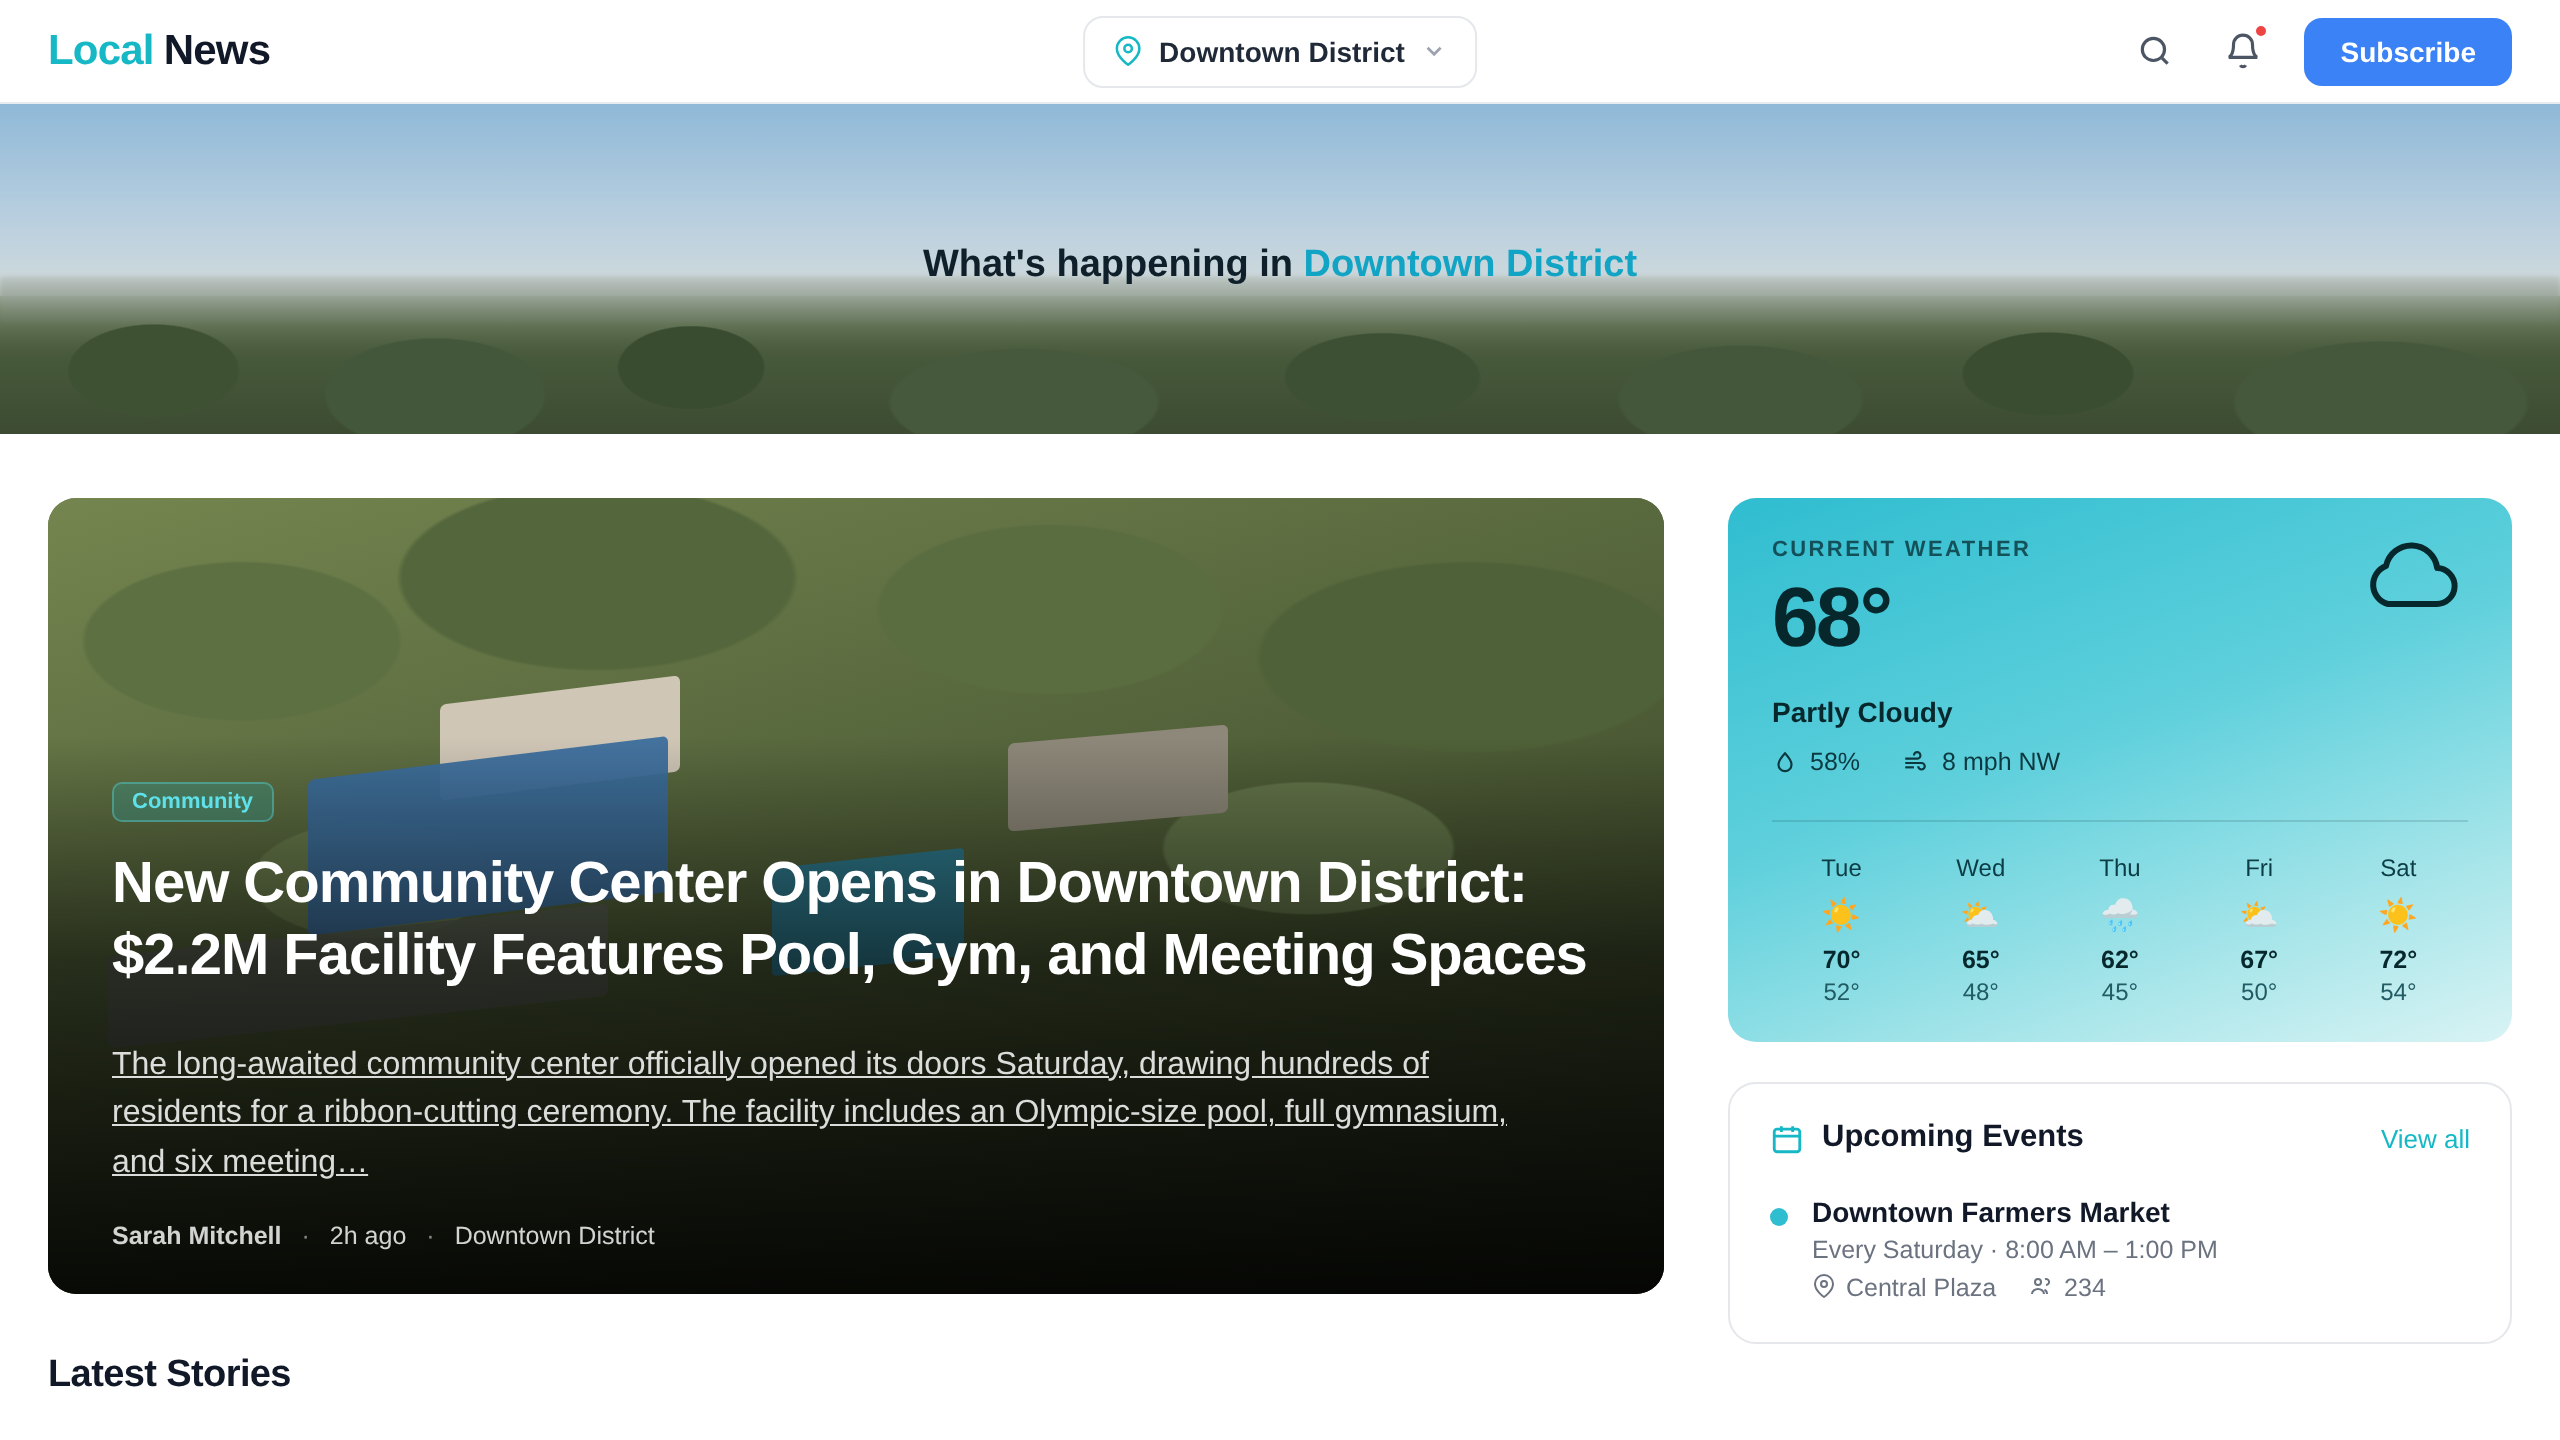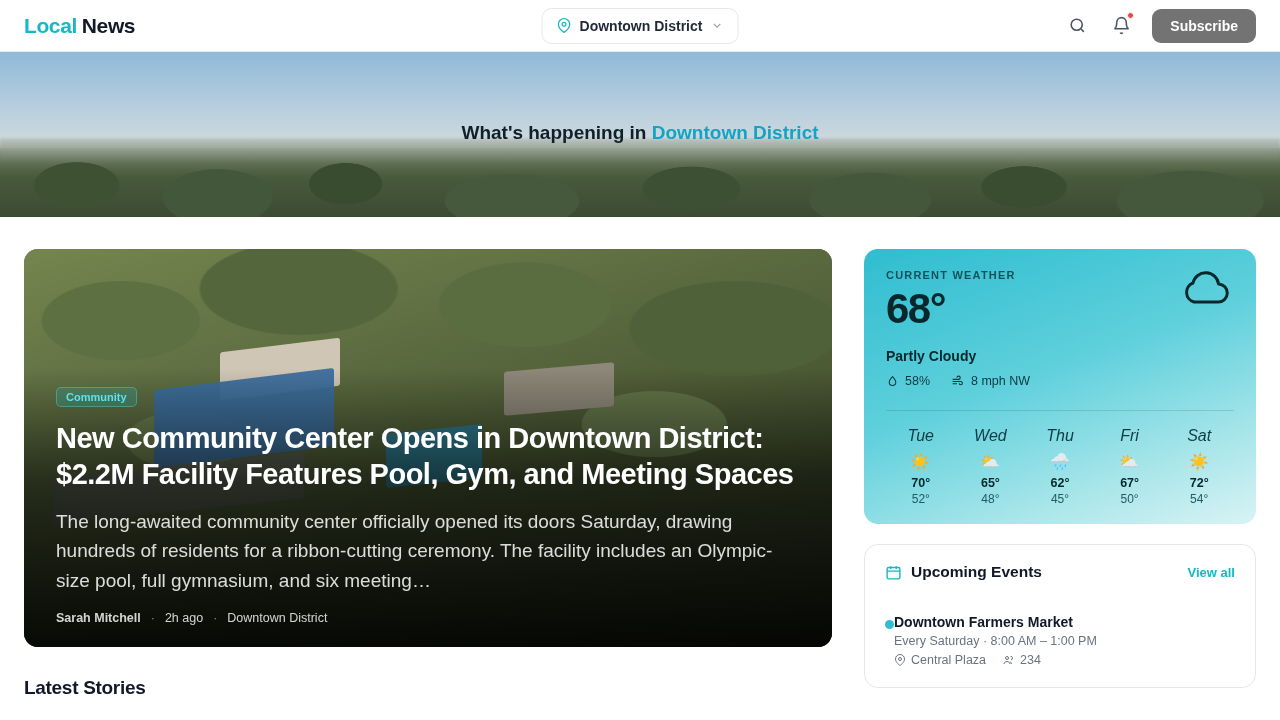--- a/index.html
+++ b/index.html
@@ -45,21 +45,21 @@
   .icon-btn {
     width: 26px; height: 26px; display: flex; align-items: center; justify-content: center;
     color: #4b5563; cursor: pointer; position: relative;
   }
   .badge-dot {
     position: absolute; top: -1px; right: 0px;
     width: 7px; height: 7px; border-radius: 50%;
     background: #ef4444; border: 1.5px solid #fff;
   }
   .subscribe-btn {
-    background: #737373; color: #fff;
+    background: #3b82f6; color: #fff;
     border: none; border-radius: 9px;
     height: 34px; padding: 0 18px;
     font-size: 14px; font-weight: 600;
     font-family: inherit; cursor: pointer;
   }
 
   
   .hero {
     height: 165px; position: relative; overflow: hidden;
     background: linear-gradient(180deg, #9dc3dd 0%, #bcd3e2 38%, #cfd9cf 52%, #9aa98a 62%, #5d6b4e 78%, #4b5a41 100%);
@@ -150,22 +150,22 @@
     border: 1px solid rgba(95,225,234,.35);
     font-size: 11px; font-weight: 600;
     padding: 3px 9px; border-radius: 5px;
     margin-bottom: 13px;
   }
   .featured h1 {
     color: #fff; font-size: 29px; line-height: 1.26; font-weight: 700;
     letter-spacing: -0.5px; max-width: 760px;
   }
   .featured p.excerpt {
-    color: rgba(255,255,255,.85); font-size: 19px; line-height: 1.55;
-    margin-top: 14px; max-width: 720px;
+    color: rgba(255,255,255,.85); font-size: 16px; line-height: 1.55;
+    margin-top: 24px; max-width: 720px; text-decoration: underline;
   }
   .byline {
     margin-top: 16px; display: flex; align-items: center; gap: 10px;
     color: rgba(255,255,255,.82); font-size: 12.5px;
   }
   .byline .sep { color: rgba(255,255,255,.5); }
   .byline .author { font-weight: 600; }
 
   .latest-title {
     margin-top: 30px; font-size: 19px; font-weight: 700; letter-spacing: -0.3px;
@@ -191,40 +191,40 @@
   .wx-metrics { display: flex; gap: 20px; margin-top: 10px; font-size: 12.5px; color:#0c3940; align-items:center;}
   .wx-metrics span.m { display: flex; align-items: center; gap: 6px; }
   .wx-cloud { position: absolute; right: 24px; top: 22px; color:#06282d; }
 
   .forecast {
     display: grid; grid-template-columns: repeat(5, 1fr);
     margin-top: 22px; padding-top: 16px;
     border-top: 1px solid rgba(6,40,45,.14);
     text-align: center;
   }
-  .fc-day { font-size: 16px; color: #0d3d44; font-style: italic; }
+  .fc-day { font-size: 12px; color: #0d3d44; }
   .fc-ico { font-size: 16px; margin: 7px 0 5px; }
   .fc-hi { font-size: 12.5px; font-weight: 700; color:#06282d; }
   .fc-lo { font-size: 12px; color: #215b63; margin-top: 2px; }
 
   .events-card {
     margin-top: 20px; border: 1px solid #e5e7eb; border-radius: 14px;
     padding: 18px 20px 20px 20px; background: #fff;
   }
   .events-head { display: flex; align-items: center; gap: 9px; }
   .events-head .cal { color: #15b8c4; display:flex; }
   .events-head h3 { font-size: 15.5px; font-weight: 700; }
-  .view-all { margin-left: auto; color: #15b8c4; font-size: 13px; font-weight: 700; cursor: pointer; }
-
-  .event { display: flex; margin-top: 33px; }
+  .view-all { margin-left: auto; color: #15b8c4; font-size: 13px; font-weight: 400; cursor: pointer; }
+
+  .event { display: flex; gap: 12px; margin-top: 20px; }
   .event .dot { width: 9px; height: 9px; border-radius: 50%; background: #2fbdd0; margin-top: 6px; flex: none; }
   .event .ev-title { font-size: 14px; font-weight: 700; color: #111827; }
   .event .ev-when { font-size: 12.5px; color: #6b7280; margin-top: 4px; }
   .event .ev-meta { display: flex; gap: 16px; margin-top: 5px; font-size: 12.5px; color: #6b7280; }
-  .event .ev-meta span { display: flex; align-items: center; gap: 5px; }
+  .event .ev-meta span { display: flex; align-items: flex-start; gap: 5px; }
   svg { display: block; }
 </style>
 </head>
 <body>
 
 <div class="header">
   <div class="logo">
     <span class="local">Local</span>
     <span class="news">News</span>
   </div>

